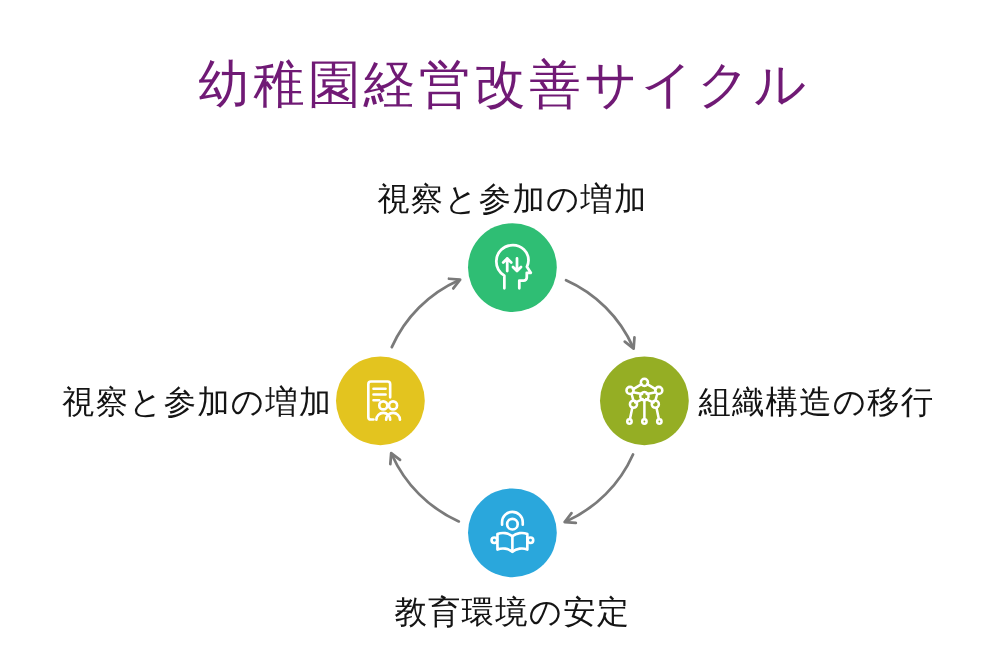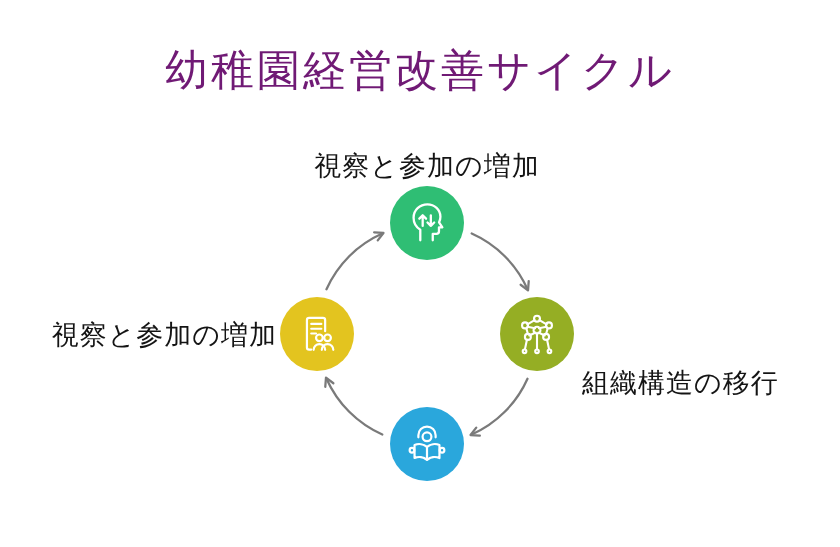--- a/index.html
+++ b/index.html
@@ -50,21 +50,21 @@
   .node-label {
     position: absolute;
     font-size: 27px;
     font-weight: 400;
     color: #141414;
     white-space: nowrap;
     letter-spacing: 1px;
   }
   .label-top    { left: 427px; top: 148px; transform: translateX(-50%); }
   .label-bottom { left: 427px; top: 492px; transform: translateX(-50%); }
-  .label-right  { left: 582px; top: 317px; margin-top: 48px; }
+  .label-right  { left: 582px; top: 317px; }
   .label-left   { right: 563px; top: 317px; text-align: center; }
 </style>
 </head>
 <body>
 
 <div class="stage">
 
   <div class="title">幼稚園経営改善サイクル</div>
 
   <svg class="arrows-layer" width="840" height="547" viewBox="0 0 840 547" aria-hidden="true">
@@ -110,20 +110,21 @@
   <div class="node-circle node-bottom" style="background-color: rgb(42, 167, 220);">
     <svg width="46" height="46" viewBox="0 0 48 48" fill="none" stroke="#ffffff" stroke-width="2.3" stroke-linecap="round" stroke-linejoin="round">
       <path d="M15 17 v-2.2 a9 9 0 0 1 18 0 V17"></path>
       <circle cx="24" cy="16.5" r="4.6"></circle>
       <path d="M24 27 c-3.5 -3 -9 -3.6 -13 -1.9 V38.6 c4 -1.7 9.5 -1.1 13 1.9 c3.5 -3 9 -3.6 13 -1.9 V25.1 c-4 -1.7 -9.5 -1.1 -13 1.9 Z"></path>
       <path d="M24 27 V40.2"></path>
       <circle cx="8.3" cy="30.5" r="2.4"></circle>
       <circle cx="39.7" cy="30.5" r="2.4"></circle>
     </svg>
   </div>
+  <div class="node-label label-bottom">教育環境の安定</div>
 
   <div class="node-circle node-left" style="background-color: rgb(227, 196, 31);">
     <svg width="46" height="46" viewBox="0 0 48 48" fill="none" stroke="#ffffff" stroke-width="2.3" stroke-linecap="round" stroke-linejoin="round">
       <path d="M32.5 21 V9.5 c0 -1.3 -1 -2.3 -2.3 -2.3 H15.8 c-1.3 0 -2.3 1 -2.3 2.3 V38 c0 1.3 1 2.3 2.3 2.3 H18"></path>
       <path d="M18 13.5 H28.5 M18 18.5 H28.5 M18 23.5 H23"></path>
       <circle cx="26.5" cy="28" r="3.5"></circle>
       <circle cx="35" cy="28" r="3.5"></circle>
       <path d="M20.5 40.5 a6 6 0 0 1 12 0"></path>
       <path d="M29 40.5 a6 6 0 0 1 12 0"></path>
     </svg>

